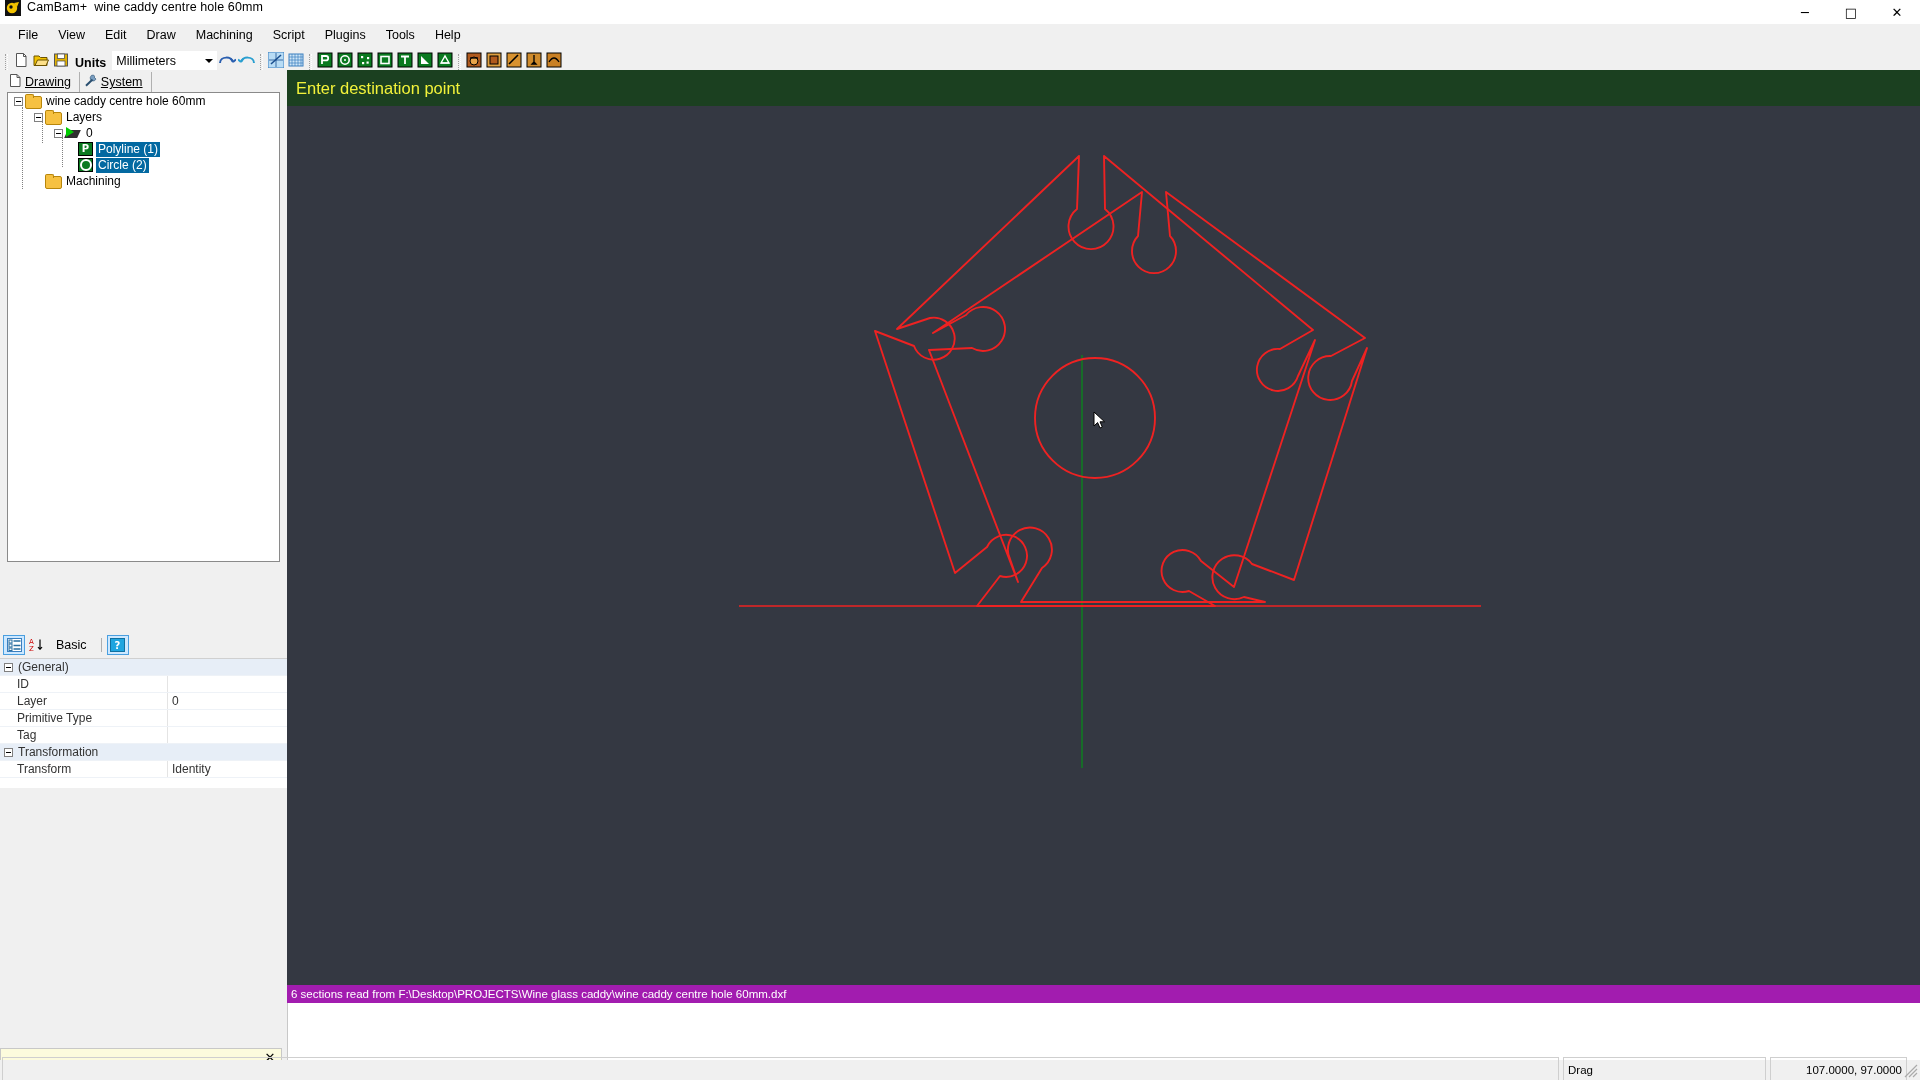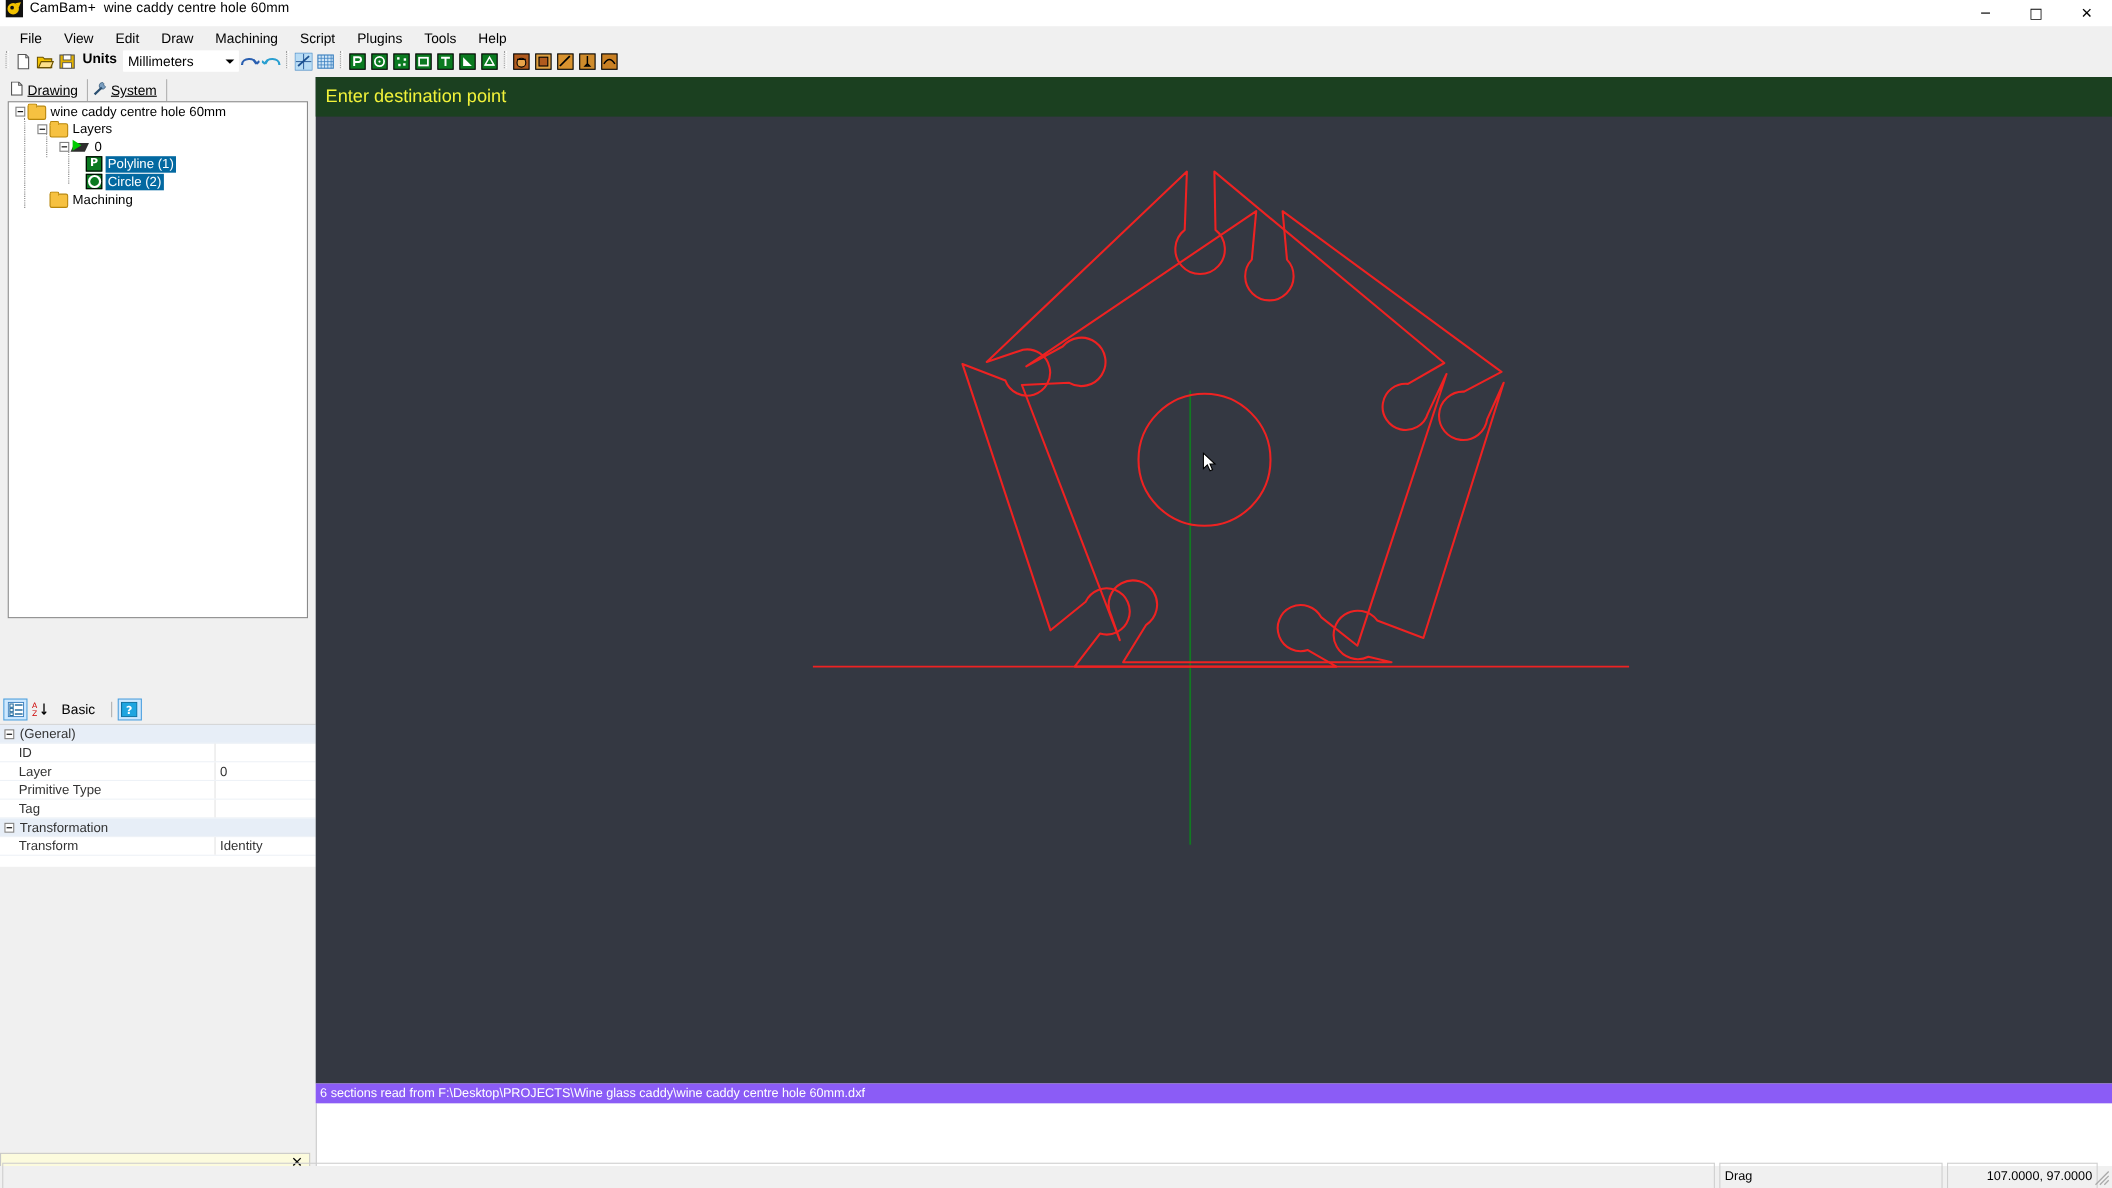--- a/index.html
+++ b/index.html
@@ -34,21 +34,21 @@
     position: absolute; top: 24px; left: 0; width: 1920px; height: 22px;
     background: #f0f0f0; display: flex; align-items: center; padding-left: 8px;
   }
   .menu-item {
     font-size: 12.5px; color: #000000; padding: 3px 10px 4px 10px; line-height: 14px;
   }
 
   
   .toolbar {
     position: absolute; top: 46px; left: 0; width: 1920px; height: 24px;
-    background: #f0f0f0; display: flex; align-items: flex-start; padding-left: 2px;
+    background: #f0f0f0; display: flex; align-items: flex-end; padding-left: 2px;
   }
   .tb-grip {
     width: 3px; height: 16px; margin: 0 3px;
     border-left: 1px dotted #a0a0a0; border-right: 1px dotted #fff;
   }
   .tb-btn {
     width: 20px; height: 20px; display: flex; align-items: center; justify-content: center;
     position: relative;
   }
   .tb-units {
@@ -162,21 +162,21 @@
     width: 9px; height: 9px; border: 1px solid #808080; background: #fff;
     margin: 0 5px 0 4px; position: relative; flex: none;
   }
   .pg-cat .exp::before {
     content: ''; position: absolute; left: 1px; top: 3px; width: 5px; height: 1px; background: #000;
   }
   .pg-row {
     height: 17px; display: flex; align-items: center; border-bottom: 1px solid #eef2f7;
     font-size: 12px; color: #333;
   }
-  .pg-name { width: 196px; padding-left: 17px; border-right: 1px solid #e4e4e4; line-height: 16px; }
+  .pg-name { width: 168px; padding-left: 17px; border-right: 1px solid #e4e4e4; line-height: 16px; }
   .pg-val { padding-left: 4px; color: #333; line-height: 16px; }
 
   
   .yellow-pane {
     position: absolute; left: 0; top: 978px; width: 282px; height: 82px;
     background: #fcfbdd; border: 1px solid #c8c8c8;
   }
   .yellow-close {
     position: absolute; right: 4px; top: 1px; width: 14px; height: 14px;
     display: flex; align-items: center; justify-content: center;
@@ -194,21 +194,21 @@
     background: #1b4020;
     display: flex; align-items: center;
   }
   .banner-text {
     font-size: 16.5px; color: #f2f23a; padding-left: 9px;
   }
   .drawing { position: absolute; left: 0; top: 36px; width: 1633px; height: 879px; }
 
   .msgbar {
     position: absolute; left: 287px; top: 985px; width: 1633px; height: 18px;
-    background: #8b5cf6;
+    background: #a21caf;
   }
   .msgbar .txt {
     font-size: 11.5px; color: #fff; padding-left: 4px; line-height: 18px; white-space: pre;
   }
   .msg-area-bg {
     position: absolute; left: 287px; top: 1003px; width: 1633px; height: 57px;
     background: #fff; border-left: 1px solid #c8c8c8;
   }
 
   

